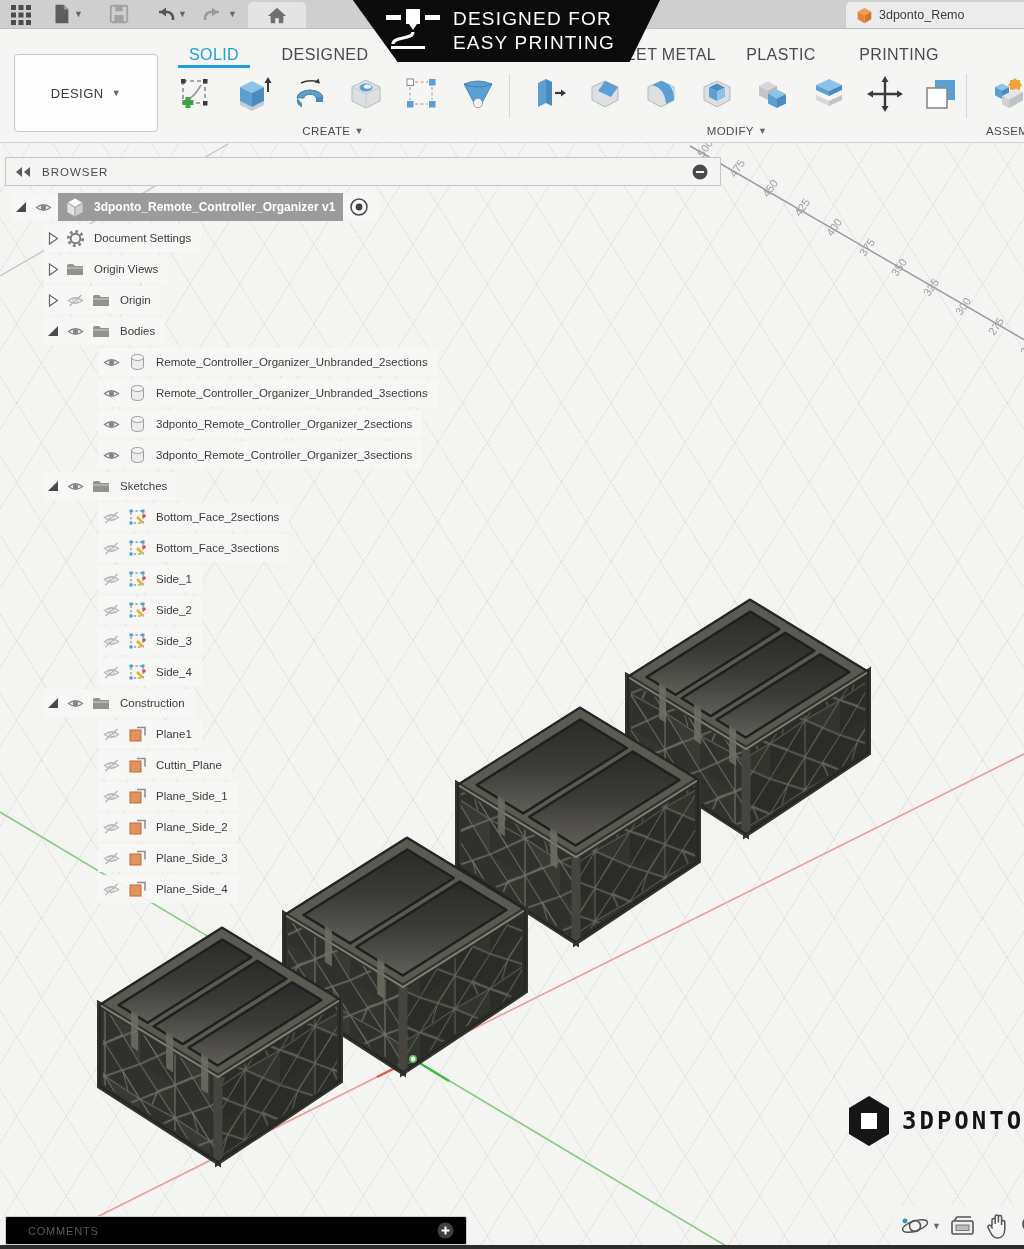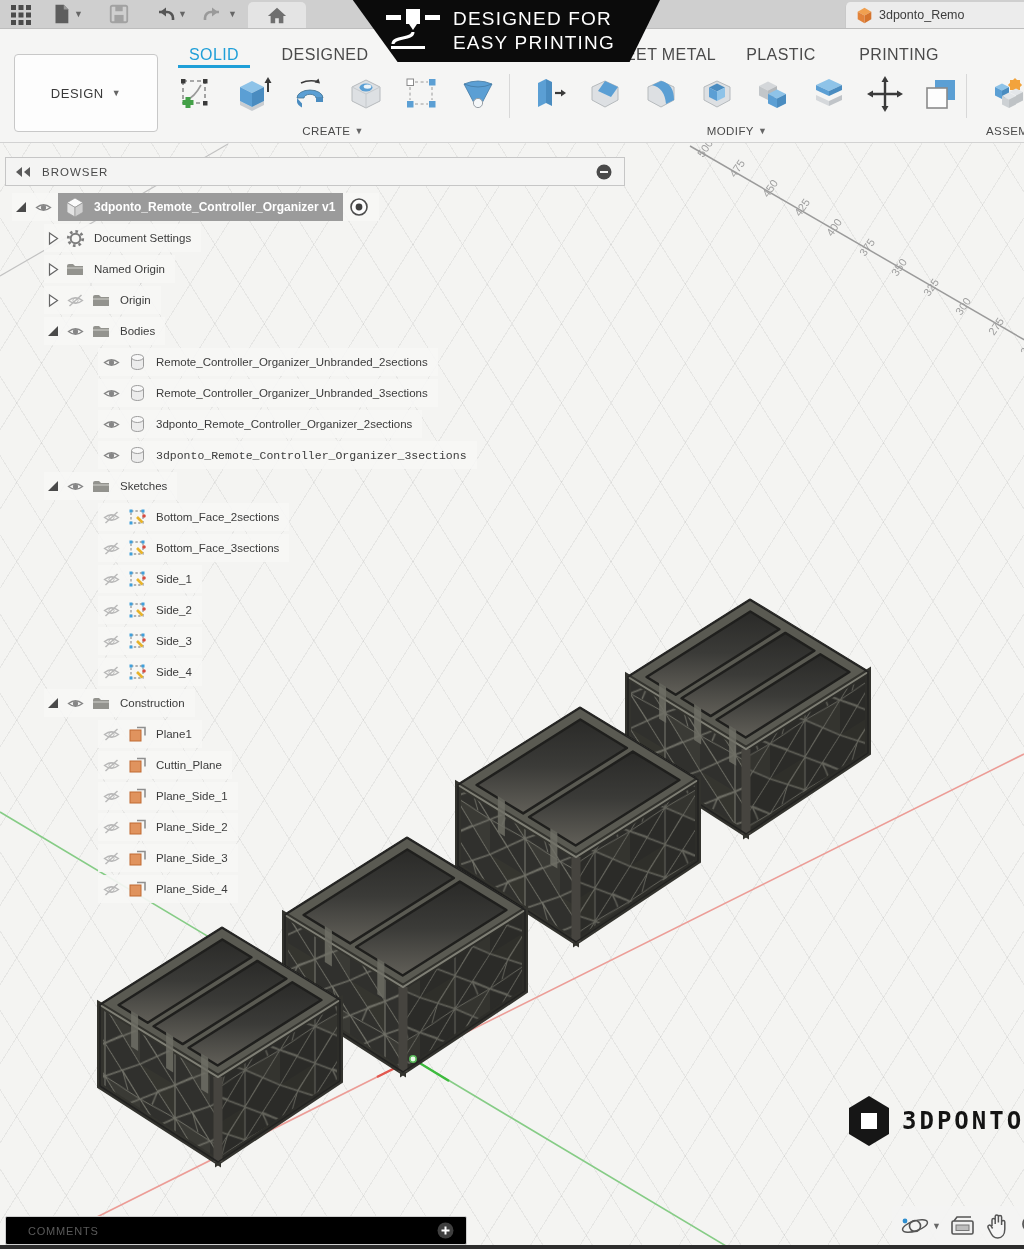--- a/index.html
+++ b/index.html
@@ -34,21 +34,21 @@
   .group-label .caret{margin-left:0;}
   #assemble-label{transform:none;}
 
   
   #banner{position:absolute;left:340px;top:0;width:320px;height:62px;background:#0b0b0b;z-index:8;
     clip-path:polygon(4% 0, 100% 0, 90.5% 100%, 18% 100%);
     display:flex;align-items:center;justify-content:center;gap:12px;}
   #banner .btxt{color:#fff;font-size:19px;letter-spacing:1.2px;line-height:24px;white-space:nowrap;}
 
   
-  #browser-header{position:absolute;left:5px;top:157px;width:620px;height:29px;background:#f4f4f3;border:1px solid #c6c6c6;display:flex;align-items:center;z-index:4;box-sizing:border-box;}
+  #browser-header{position:absolute;left:5px;top:157px;width:716px;height:29px;background:#f4f4f3;border:1px solid #c6c6c6;display:flex;align-items:center;z-index:4;box-sizing:border-box;}
   #browser-title{font-size:11.5px;color:#4a4a4a;letter-spacing:1px;margin-left:10px;}
   #browser-min{margin-left:auto;margin-right:12px;}
   #tree{position:absolute;left:0;top:0;width:1024px;height:1249px;z-index:3;pointer-events:none;}
   .trow{position:absolute;height:28px;display:flex;align-items:center;background:rgba(246,246,245,0.92);padding-right:10px;pointer-events:auto;}
   .trow .cell{display:flex;align-items:center;justify-content:center;width:26px;flex:none;}
   .trow .exp{width:18px;}
   .tlabel{font-size:11.5px;color:#3c3c3c;margin-left:6px;white-space:nowrap;}
   .sel-seg{display:flex;align-items:center;background:#9b9b9b;height:28px;padding:0 8px 0 4px;margin-left:2px;}
   .sel-seg .tlabel{color:#fff;font-weight:bold;font-size:12px;}
   .radio-wrap{margin-left:6px;display:flex;align-items:center;}
@@ -245,21 +245,21 @@
           <svg width="14" height="15" viewBox="0 0 14 15">
             <polygon points="3.5,2 11.5,7.5 3.5,13" fill="#fdfdfd" stroke="#666" stroke-width="1.2"></polygon>
           </svg>
         </span>
         <span class="cell">
           <svg width="18" height="14" viewBox="0 0 18 14">
             <path d="M1,4 q0,-2 2,-2 h4 l2,2 h8 v9 h-16 z" fill="#93938e"></path>
             <rect x="1" y="5" width="16" height="2" fill="#b2b2ad"></rect>
           </svg>
         </span>
-        <span class="tlabel">Named Origin</span>
+        <span class="tlabel">Origin Views</span>
       </div>
       <div class="trow" style="left: 44px; top: 286px;">
         <span class="cell exp">
           <svg width="14" height="15" viewBox="0 0 14 15">
             <polygon points="3.5,2 11.5,7.5 3.5,13" fill="#fdfdfd" stroke="#666" stroke-width="1.2"></polygon>
           </svg>
         </span>
         <span class="cell">
           <svg width="17" height="13" viewBox="0 0 17 13">
             <path d="M1.5,6.5 Q8.5,1 15.5,6.5 Q8.5,12 1.5,6.5 Z" fill="none" stroke="#b8b8b8" stroke-width="1.4"></path>
@@ -333,21 +333,21 @@
           </svg>
         </span>
         <span class="cell">
           <svg width="17" height="18" viewBox="0 0 17 18">
             <path d="M2.5,4.5 v9 a6,3 0 0 0 12,0 v-9" fill="#ececec" stroke="#9c9c9c"></path>
             <ellipse cx="8.5" cy="4.5" rx="6" ry="3" fill="#f8f8f8" stroke="#9c9c9c"></ellipse>
           </svg>
         </span>
         <span class="tlabel">3dponto_Remote_Controller_Organizer_2sections</span>
       </div>
-      <div class="trow" style="left: 98px; top: 441px; font-family: Liberation Mono, monospace;">
+      <div class="trow" style="left: 98px; top: 441px;">
         <span class="cell">
           <svg width="17" height="13" viewBox="0 0 17 13">
             <path d="M1.5,6.5 Q8.5,1 15.5,6.5 Q8.5,12 1.5,6.5 Z" fill="none" stroke="#868686" stroke-width="1.4"></path>
             <circle cx="8.5" cy="6.5" r="2.6" fill="#868686"></circle>
           </svg>
         </span>
         <span class="cell">
           <svg width="17" height="18" viewBox="0 0 17 18">
             <path d="M2.5,4.5 v9 a6,3 0 0 0 12,0 v-9" fill="#ececec" stroke="#9c9c9c"></path>
             <ellipse cx="8.5" cy="4.5" rx="6" ry="3" fill="#f8f8f8" stroke="#9c9c9c"></ellipse>

